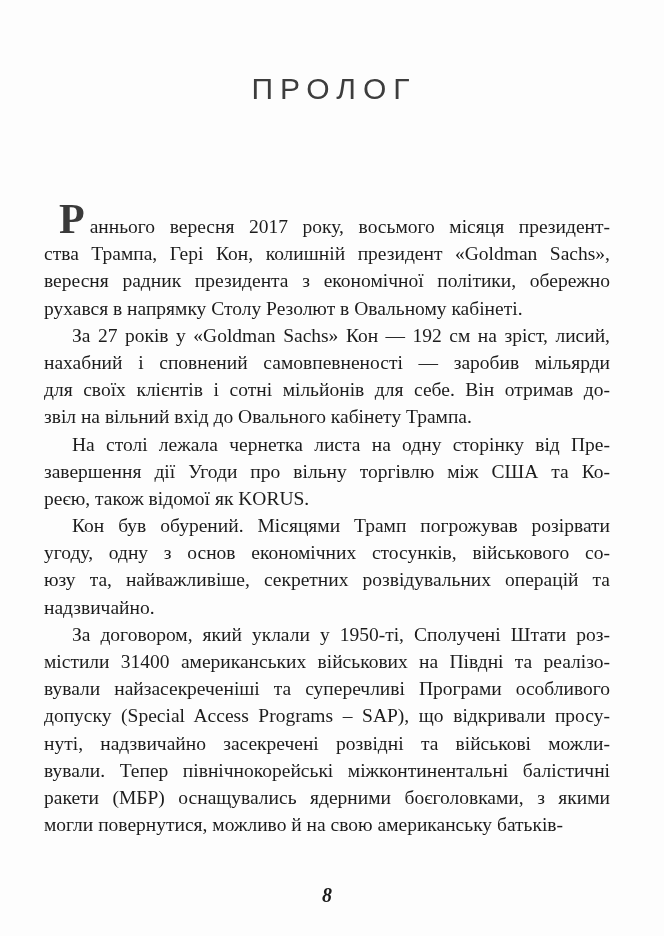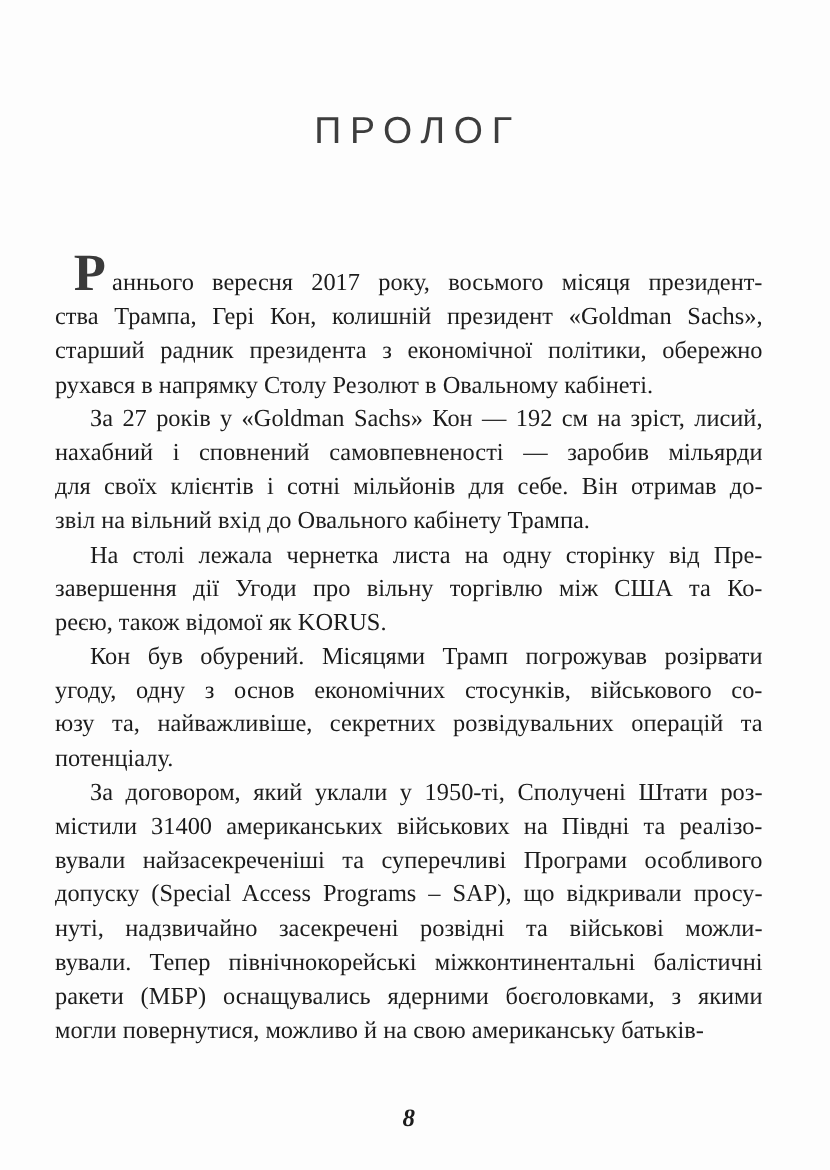--- a/index.html
+++ b/index.html
@@ -13,21 +13,21 @@
     width: 664px;
     height: 936px;
     margin: 0 auto;
     background: #fdfdfd;
     overflow: hidden;
     font-family: "Liberation Serif", serif;
     color: #1c1c1c;
   }
   .chapter-heading {
     position: absolute;
-    top: 88px;
+    top: 72px;
     left: 44px;
     width: 566px;
     text-align: center;
     font-family: "Liberation Sans", sans-serif;
     font-weight: 400;
     font-size: 30px;
     line-height: 34px;
     letter-spacing: 7px;
     padding-left: 7px; 
     color: #3d3d3d;
@@ -75,39 +75,39 @@
 </head>
 <body>
 
 <div class="page">
   <div class="chapter-heading">ПРОЛОГ</div>
 
   <div class="text-block">
       <div class="para">
         <div class="line just initial-line"><span class="initial">Р</span>аннього вересня 2017 року, восьмого місяця президент-</div>
         <div class="line just">ства Трампа, Гері Кон, колишній президент «Goldman Sachs»,</div>
-        <div class="line just">старший радник президента з економічної політики, обережно</div>
+        <div class="line just">вересня радник президента з економічної політики, обережно</div>
         <div class="line">рухався в напрямку Столу Резолют в Овальному кабінеті.</div>
       </div>
       <div class="para">
         <div class="line just indent">За 27 років у «Goldman Sachs» Кон — 192 см на зріст, лисий,</div>
         <div class="line just">нахабний і сповнений самовпевненості — заробив мільярди</div>
         <div class="line just">для своїх клієнтів і сотні мільйонів для себе. Він отримав до-</div>
         <div class="line">звіл на вільний вхід до Овального кабінету Трампа.</div>
       </div>
       <div class="para">
         <div class="line just indent">На столі лежала чернетка листа на одну сторінку від Пре-</div>
         <div class="line just">завершення дії Угоди про вільну торгівлю між США та Ко-</div>
         <div class="line">реєю, також відомої як KORUS.</div>
       </div>
       <div class="para">
         <div class="line just indent">Кон був обурений. Місяцями Трамп погрожував розірвати</div>
         <div class="line just">угоду, одну з основ економічних стосунків, військового со-</div>
         <div class="line just">юзу та, найважливіше, секретних розвідувальних операцій та</div>
-        <div class="line">потенціалу.</div>
+        <div class="line">надзвичайно.</div>
       </div>
       <div class="para">
         <div class="line just indent">За договором, який уклали у 1950-ті, Сполучені Штати роз-</div>
         <div class="line just">містили 31400 американських військових на Півдні та реалізо-</div>
         <div class="line just">вували найзасекреченіші та суперечливі Програми особливого</div>
         <div class="line just">допуску (Special Access Programs – SAP), що відкривали просу-</div>
         <div class="line just">нуті, надзвичайно засекречені розвідні та військові можли-</div>
         <div class="line just">вували. Тепер північнокорейські міжконтинентальні балістичні</div>
         <div class="line just">ракети (МБР) оснащувались ядерними боєголовками, з якими</div>
         <div class="line">могли повернутися, можливо й на свою американську батьків-</div>

